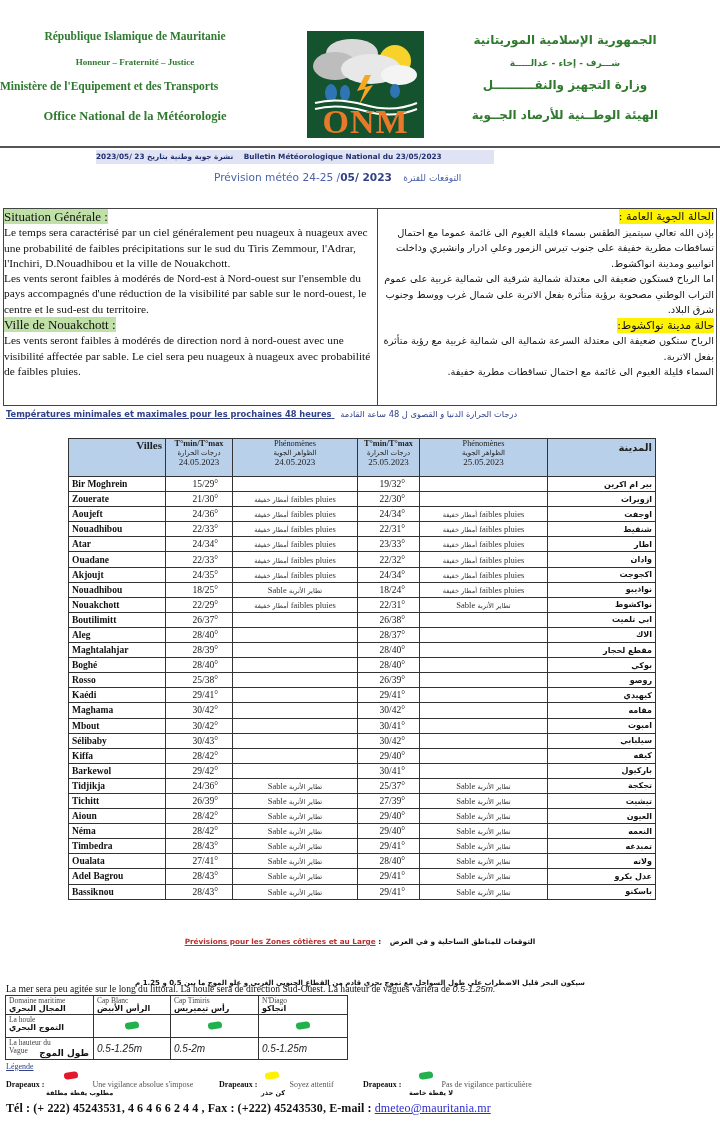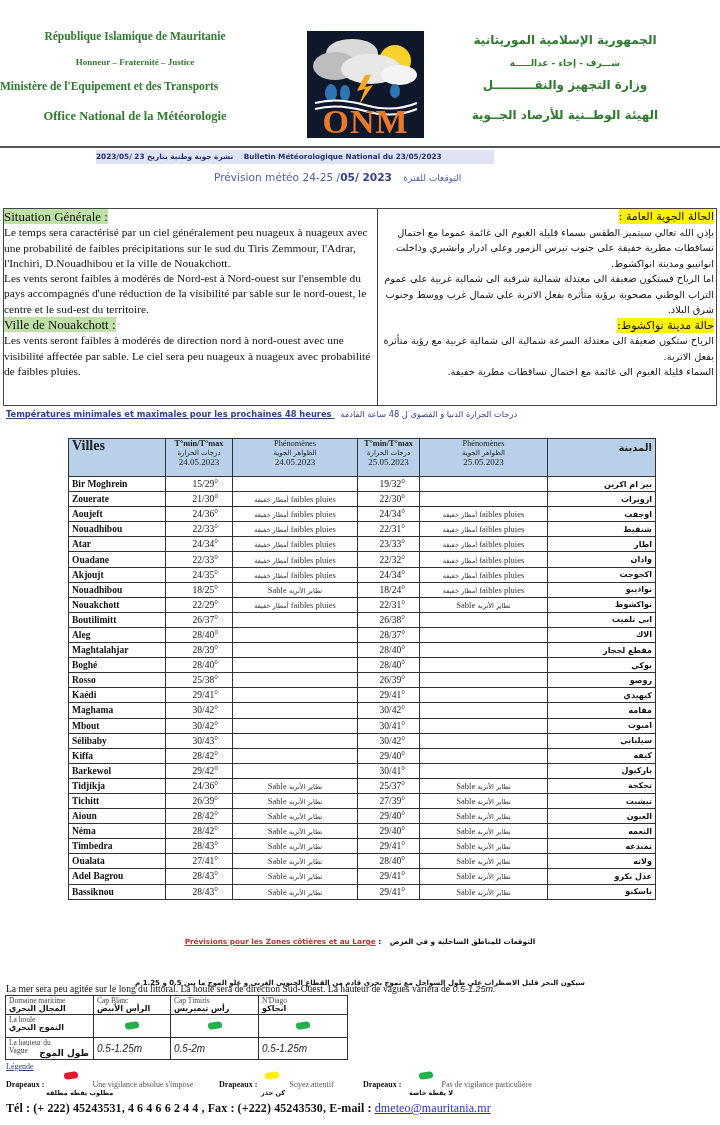--- a/index.html
+++ b/index.html
@@ -11,21 +11,21 @@
   .hdr-left .l1 { font-size: 11.5px; margin-top: 2px; }
   .hdr-left .l2 { font-size: 9px; margin-top: 15px; }
   .hdr-left .l3 { font-size: 11.5px; margin-top: 13px; text-align: left; padding-left: 0; }
   .hdr-left .l4 { font-size: 12.5px; margin-top: 17px; }
   .hdr-right { position: absolute; right: 40px; top: 33px; width: 230px; text-align: center; color: #2f7a2f; font-weight: bold; font-family: "DejaVu Sans", sans-serif; direction: rtl; }
   .hdr-right .r1 { font-size: 12px; }
   .hdr-right .r2 { font-size: 9px; margin-top: 11px; }
   .hdr-right .r3 { font-size: 12px; margin-top: 10px; }
   .hdr-right .r4 { font-size: 12px; margin-top: 16px; }
 
-  .logo { position: absolute; left: 307px; top: 31px; width: 117px; height: 107px; background: #0f172a; overflow: hidden; }
+  .logo { position: absolute; left: 307px; top: 31px; width: 117px; height: 107px; background: #14532d; overflow: hidden; }
   .logo svg { width: 100%; height: 100%; display: block; }
 
   .hdr-rule { position: absolute; left: 0; top: 146px; width: 720px; height: 2px; background: #555; }
 
   .bulletin-bar { position: absolute; left: 96px; top: 150px; width: 398px; height: 14px; background: #dfe3f3; font-family: "DejaVu Sans", sans-serif; font-weight: bold; font-size: 7.3px; color: #23306e; line-height: 14px; white-space: nowrap; }
   .bulletin-bar .ar { display: inline-block; direction: rtl; margin-right: 8px; }
   .prevision { position: absolute; left: 214px; top: 171px; font-family: "DejaVu Sans", sans-serif; color: #4c62a8; font-size: 10.6px; white-space: nowrap; }
   .prevision b { color: #31418a; }
   .prevision .ar { font-size: 9px; margin-left: 8px; direction: rtl; display: inline-block; }
 
@@ -38,21 +38,21 @@
   .sit-ar .hl { background: #fff200; display: inline-block; font-size: 11px; line-height: 15px; }
   .sit-ar p { margin: 0; }
 
   .temps-title { position: absolute; left: 6px; top: 409px; font-family: "DejaVu Sans", sans-serif; font-weight: bold; font-size: 8.3px; color: #31418a; text-decoration: underline; white-space: nowrap; }
   .temps-title .ar { font-weight: normal; margin-left: 6px; direction: rtl; display: inline-block; }
 
   
   table.main { position: absolute; left: 68px; top: 438px; width: 587px; border-collapse: collapse; table-layout: fixed; }
   table.main th, table.main td { border: 1.3px solid #333; padding: 0 3px; height: 15.1px; font-size: 9.5px; white-space: nowrap; overflow: hidden; }
   table.main thead th { background: #b9d0ea; height: 38px; font-weight: normal; vertical-align: top; text-align: center; font-size: 8.3px; line-height: 9.5px; color: #222; }
-  table.main thead th.villes { text-align: left; font-weight: bold; font-size: 14px; padding-top: 2px; }
+  table.main thead th.villes { text-align: right; font-weight: bold; font-size: 11px; padding-top: 2px; }
   table.main thead th.medina { text-align: right; font-weight: bold; font-size: 10px; font-family: "DejaVu Sans", sans-serif; padding-top: 4px; }
   table.main thead .ar { font-family: "DejaVu Sans", sans-serif; font-size: 7px; display: block; }
   table.main td.city { font-weight: bold; text-align: left; }
   table.main td.temp { text-align: right; padding-right: 14px; }
   table.main td.phen { text-align: center; font-size: 8.5px; color: #333; margin-top: 31px; }
   table.main td.phen .ar { font-family: "DejaVu Sans", sans-serif; font-size: 6.6px; }
   table.main td.ar-city { text-align: right; direction: rtl; font-family: "DejaVu Sans", sans-serif; font-size: 8px; font-weight: bold; }
 
   
   .coastal-title { position: absolute; left: 0; top: 937px; width: 720px; text-align: center; font-family: "DejaVu Sans", sans-serif; font-size: 7.3px; white-space: nowrap; }

